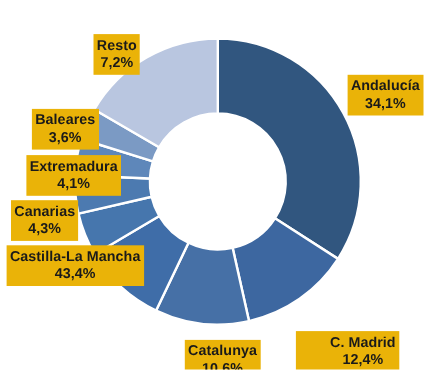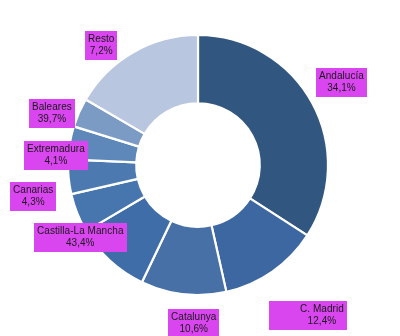--- a/index.html
+++ b/index.html
@@ -22,29 +22,30 @@
   }
   #donut-svg {
     position: absolute;
     left: 0;
     top: 0;
     width: 400px;
     height: 336px;
   }
   .data-label {
     position: absolute;
-    background: #d946ef;
+    background: #eab308;
     color: #1a1a1a;
-    font-size: 10px;
+    font-size: 13px;
     line-height: 1.28;
     text-align: center;
     padding: 1.5px 3px 2px 3px;
     white-space: nowrap;
     box-sizing: border-box;
     letter-spacing: 0.05px;
+    font-weight: bold;
   }
   .data-label .lbl-name {
     display: block;
   }
   .data-label .lbl-value {
     display: block;
   }
 </style>
 </head>
 <body>
@@ -74,38 +75,38 @@
     <span class="lbl-name">C. Madrid</span>
     <span class="lbl-value">12,4%</span>
   </div>
 
   <div class="data-label" style="left:168px; top:309px;">
     <span class="lbl-name">Catalunya</span>
     <span class="lbl-value">10,6%</span>
   </div>
 
 
-  <div class="data-label" style="left:6px; top:223px;margin-left:28px;">
+  <div class="data-label" style="left:6px; top:223px;">
     <span class="lbl-name">Castilla-La Mancha</span>
     <span class="lbl-value">43,4%</span>
   </div>
 
   <div class="data-label" style="left:10px; top:182px;">
     <span class="lbl-name">Canarias</span>
     <span class="lbl-value">4,3%</span>
   </div>
 
   <div class="data-label" style="left:24px; top:141px;">
     <span class="lbl-name">Extremadura</span>
     <span class="lbl-value">4,1%</span>
   </div>
 
   <div class="data-label" style="left:29px; top:99px;">
     <span class="lbl-name">Baleares</span>
-    <span class="lbl-value">39,7%</span>
+    <span class="lbl-value">3,6%</span>
   </div>
 
   <div class="data-label" style="left:85px; top:31px;">
     <span class="lbl-name">Resto</span>
     <span class="lbl-value">7,2%</span>
   </div>
 
 </div>
 
 </body></html>

